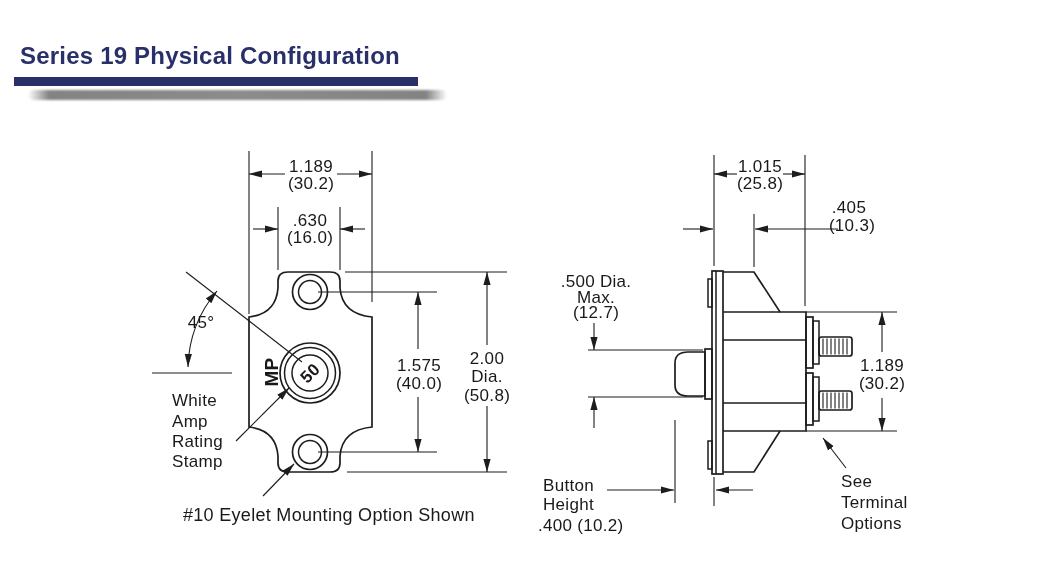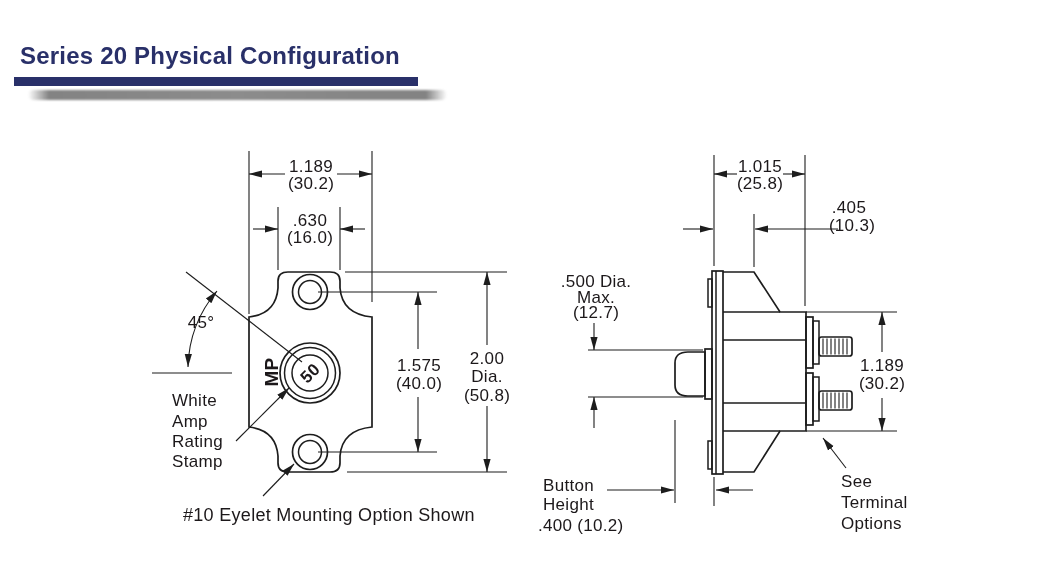--- a/index.html
+++ b/index.html
@@ -21,21 +21,21 @@
   .ln2{stroke:#1d1d1d;stroke-width:1.5;fill:none;}
   .dim{stroke:#1d1d1d;stroke-width:1.1;fill:none;}
   .t{font-family:"Liberation Sans", sans-serif;font-size:17px;fill:#1c181a;letter-spacing:.3px;}
   .t18{font-size:18px;}
   .mid{text-anchor:middle;}
   .b{font-weight:bold;}
 </style>
 </head>
 <body>
 
-<h1 class="page-title">Series 20 Physical Configuration</h1>
+<h1 class="page-title">Series 19 Physical Configuration</h1>
 <div class="rule-navy"></div>
 <div class="rule-shadow"></div>
 
 <svg width="1049" height="568" viewBox="0 0 1049 568">
   <defs>
     <marker id="arr" markerUnits="userSpaceOnUse" markerWidth="14" markerHeight="10" refX="13" refY="5" orient="auto">
       <path d="M0,1.4 L13,5 L0,8.6 Z" fill="#1d1d1d"></path>
     </marker>
     <marker id="arrS" markerUnits="userSpaceOnUse" markerWidth="14" markerHeight="10" refX="13" refY="5" orient="auto-start-reverse">
       <path d="M0,1.4 L13,5 L0,8.6 Z" fill="#1d1d1d"></path>

